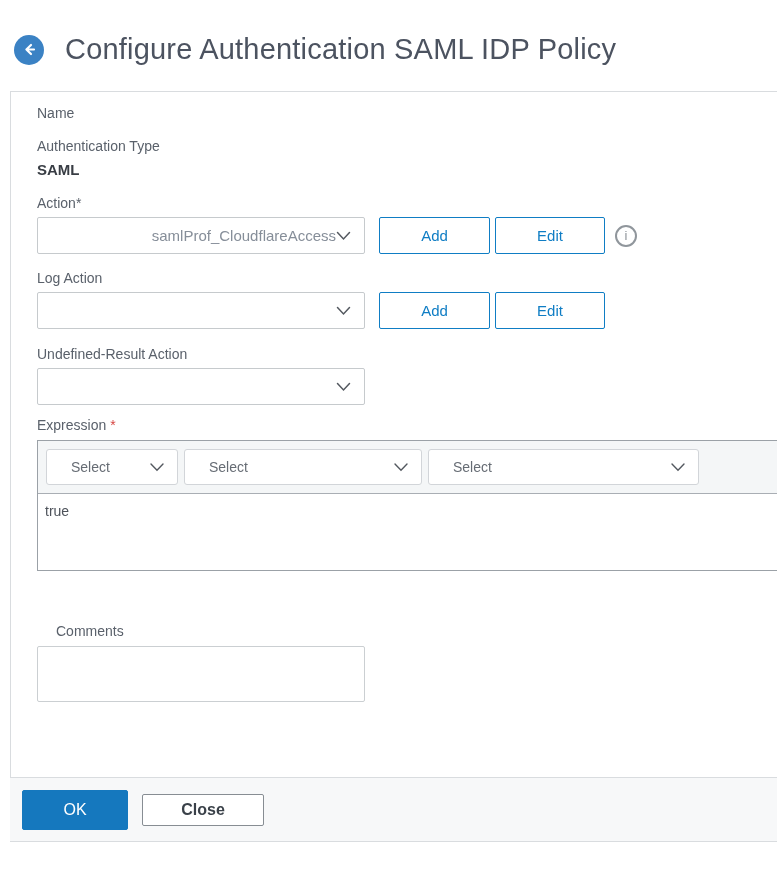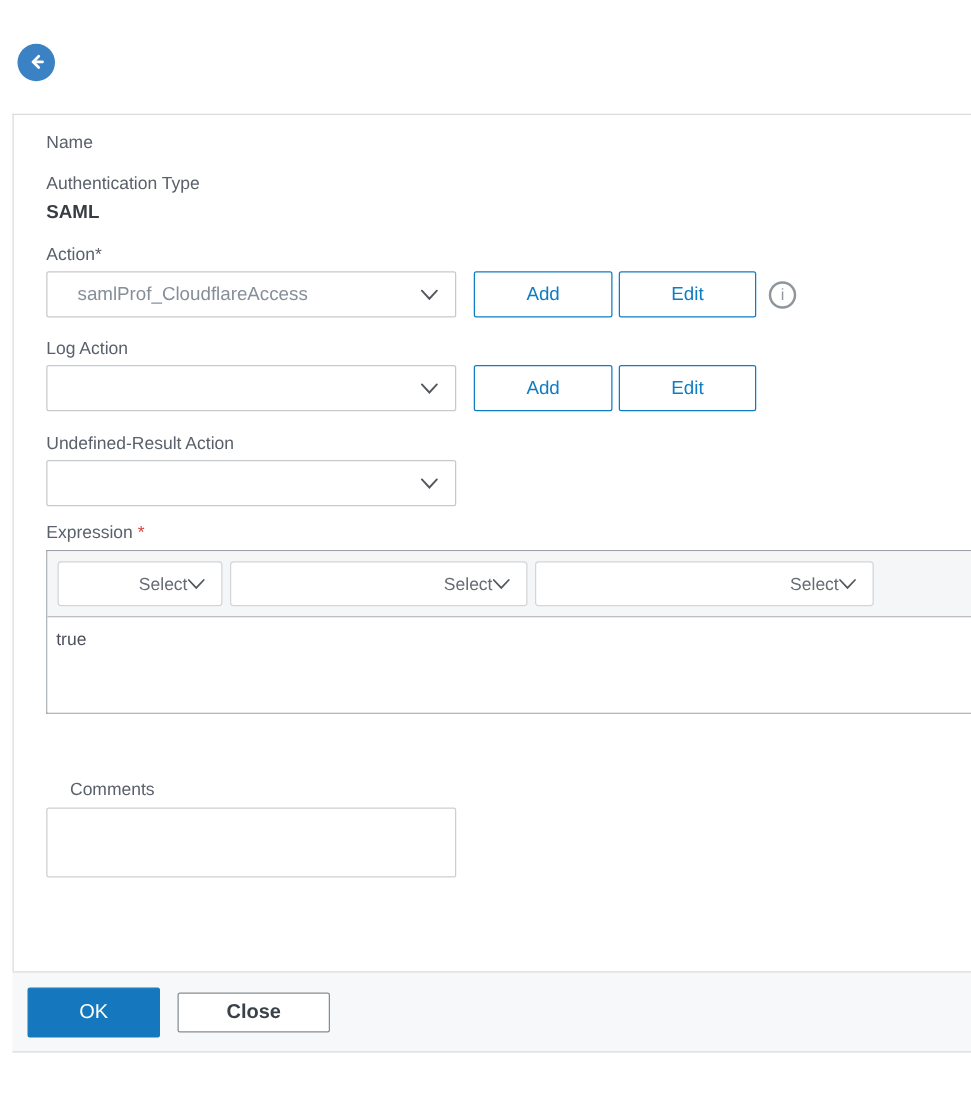--- a/index.html
+++ b/index.html
@@ -42,21 +42,21 @@
     color:#8a919c; font-size:15px; font-family:inherit;
     padding:0 10px 0 24px;
   }
   .bold-value { margin-top:7px; font-size:15px; font-weight:bold; color:#383d44; }
 
   .row { display:flex; align-items:center; margin-top:6px; }
   .dropdown {
     width:328px; height:37px; background:#fff;
     border:1px solid #c6cacd; border-radius:2px;
     display:flex; align-items:center;
-    padding:0 13px 0 24px; cursor:pointer;
+    padding:0 13px 0 24px; cursor:pointer;text-align:right;
   }
   .dropdown .val {
     flex:1; font-size:15px; color:#868e99;
     white-space:nowrap; overflow:hidden;
   }
   .chev { flex:none; display:flex; }
 
   .btn-outline-blue {
     width:111px; height:37px; margin-left:14px;
     background:#fff; border:1px solid #0f7dc4; border-radius:2px;
@@ -74,21 +74,21 @@
   
   .expr-editor { margin-top:7px; margin-right:-4px; border:1px solid #9ba1a7; border-right:none; }
   .expr-toolbar {
     height:53px; background:#f4f6f7; border-bottom:1px solid #a9aeb4;
     display:flex; align-items:center; gap:6px; padding-left:8px;
   }
   .select-box {
     height:36px; background:#fff; border:1px solid #d2d5d9; border-radius:3px;
     display:flex; align-items:center; padding:0 13px 0 24px; cursor:pointer;
   }
-  .select-box .val { flex:1; font-size:14px; color:#666c74;text-align:right; }
+  .select-box .val { flex:1; font-size:14px; color:#666c74; }
   .sel-1 { width:132px; }
   .sel-2 { width:238px; }
   .sel-3 { width:271px; }
   .expr-text {
     display:block; width:100%; height:76px; border:none; outline:none; resize:none;
     background:#fff; padding:9px 8px 0 7px;
     font-family:inherit; font-size:14px; color:#4d525a;
   }
 
   .comments-area {
@@ -119,20 +119,21 @@
 <body>
 
 <div class="header">
   <button class="back-btn">
     <span style="display:flex;">
       <svg width="17" height="17" viewBox="0 0 17 17">
         <path d="M10 4 L5.4 8.5 L10 13 M5.4 8.5 H13" stroke="#ffffff" stroke-width="2.2" fill="none" stroke-linecap="round" stroke-linejoin="round"></path>
       </svg>
     </span>
   </button>
+  <h1 class="page-title">Configure Authentication SAML IDP Policy</h1>
 </div>
 
 <div class="panel">
 
   <label class="lbl">Name</label>
 
   <label class="lbl mt17">Authentication Type</label>
   <div class="bold-value">SAML</div>
 
   <label class="lbl mt17">Action*</label>

